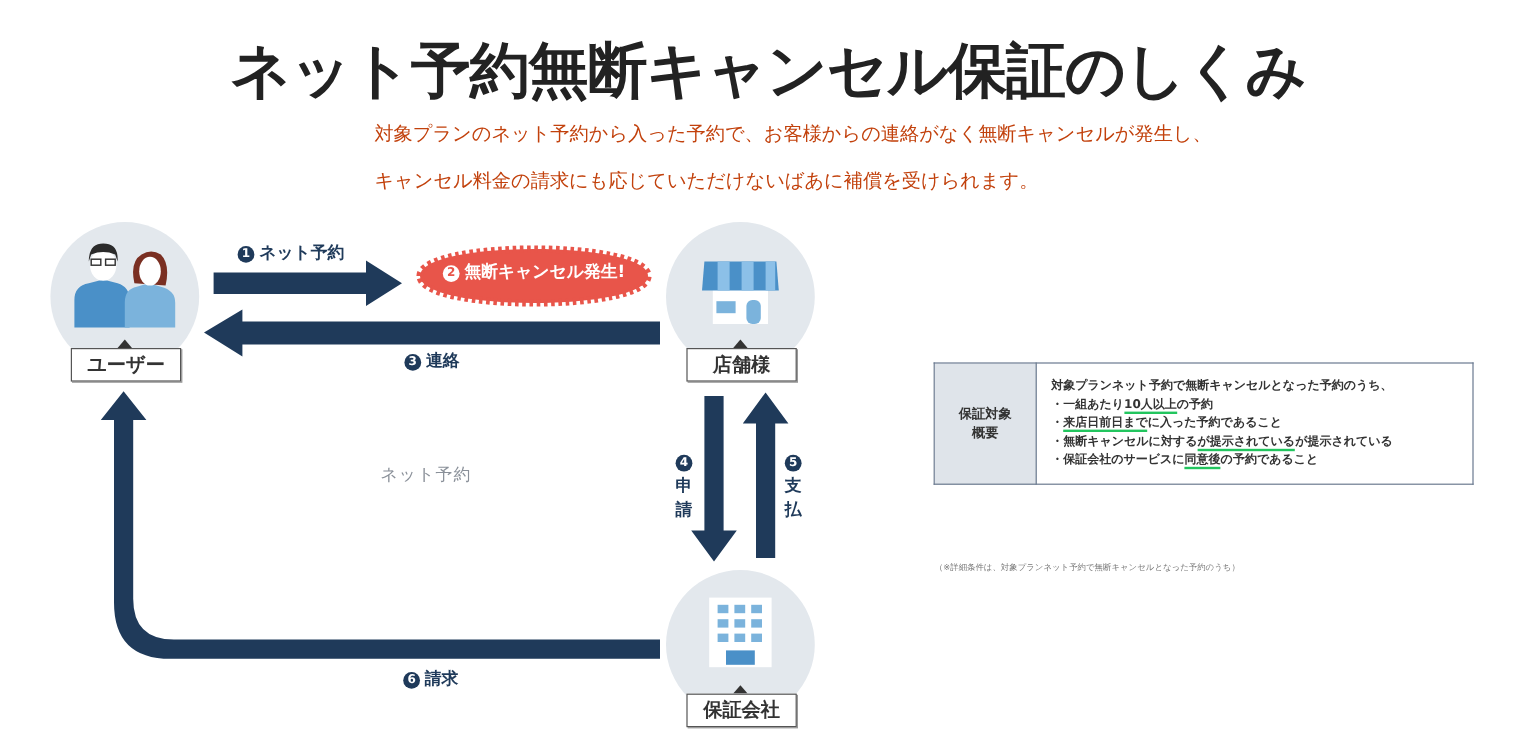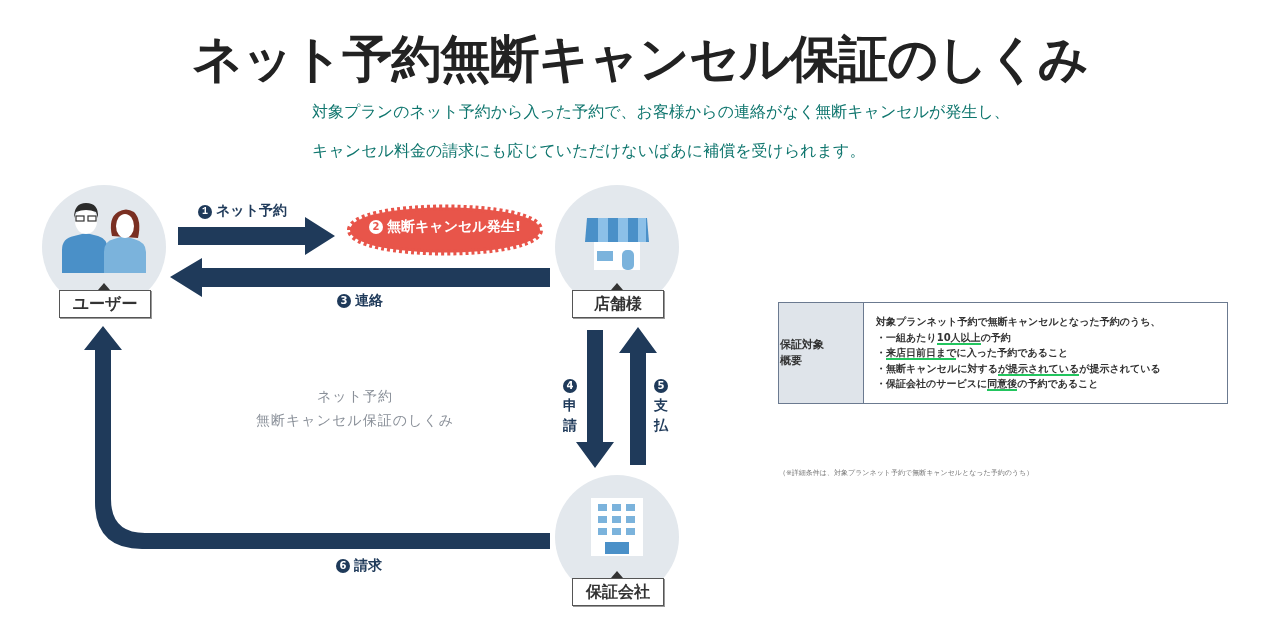--- a/index.html
+++ b/index.html
@@ -5,21 +5,21 @@
   html, body { margin:0; padding:0; }
   body {
     width:1280px; height:630px; background:#ffffff; position:relative; overflow:hidden;
     font-family:"DejaVu Sans", "Liberation Sans", sans-serif; color:#222;
   }
   .title {
     position:absolute; left:0; top:26px; width:1280px; text-align:center;
     font-size:50px; font-weight:bold; color:#222; letter-spacing:-1px;
   }
   .lead {
-    position:absolute; left:312px; font-size:16px; color:#0f766e; white-space:nowrap;
+    position:absolute; left:312px; font-size:16px; color:#c2410c; white-space:nowrap;
   }
   .lead.l1 { top:102px; }
   .lead.l2 { top:141px; }
   svg.diagram { position:absolute; left:0; top:0; }
   .step-label {
     position:absolute; font-size:14px; font-weight:bold; color:#1f3a5a; white-space:nowrap;
   }
   .num {
     display:inline-block; width:14px; height:14px; border-radius:50%;
     background:#1f3a5a; color:#fff; font-size:10px; line-height:14px; text-align:center;
@@ -43,21 +43,21 @@
   .center-caption {
     position:absolute; left:240px; top:384px; width:230px; text-align:center;
     font-size:14px; color:#8a9099; line-height:24px; letter-spacing:1px;
   }
   table.cond {
     position:absolute; left:778px; top:302px; width:450px; border-collapse:collapse;
     font-size:10px; color:#333;
   }
   table.cond td { border:1.5px solid #6b7a90; }
   table.cond td.h {
-    width:82px; background:#dfe4ea; text-align:left; font-weight:bold; font-size:11px;
+    width:82px; background:#dfe4ea; text-align:center; font-weight:bold; font-size:11px;
     color:#333; line-height:16px;
   }
   table.cond td.b { padding:8px 12px; line-height:15.5px; font-weight:bold; color:#333; }
   .hl { border-bottom:2px solid #22c55e; }
   .foot {
     position:absolute; left:779px; top:468px; font-size:7px; color:#777; white-space:nowrap;
   }
 </style>
 </head>
 <body>
@@ -119,21 +119,21 @@
 
   <polygon points="587,330 603,330 603,442 614,442 595,468 576,442 587,442" fill="#1f3a5a"></polygon>
 
   <polygon points="630,465 646,465 646,353 657,353 638,327 619,353 630,353" fill="#1f3a5a"></polygon>
 
   <path d="M550 533 L145 533 Q111 533 111 499 L111 350 L122 350 L103 326 L84 350 L95 350 L95 502 Q95 549 142 549 L550 549 Z" fill="#1f3a5a"></path>
 
   <path d="M350 230 C350 200 540 200 540 230 C540 260 350 260 350 230 Z" fill="#e8554a" stroke="#e8554a" stroke-width="6" stroke-dasharray="3 3"></path>
 </svg>
 
-<div class="step-label" style="left:198px; top:202px;font-family:Liberation Mono, monospace;">
+<div class="step-label" style="left:198px; top:202px;">
   <span class="num">1</span><span>ネット予約</span>
 </div>
 <div class="burst-text">
   <span class="num">2</span><span>無断キャンセル発生!</span>
 </div>
 <div class="step-label" style="left:337px; top:292px;">
   <span class="num">3</span><span>連絡</span>
 </div>
 <div class="vlabel" style="left:561px; top:375px;">
   <span class="num">4</span><br>
@@ -148,21 +148,20 @@
 <div class="step-label" style="left:336px; top:557px;">
   <span class="num">6</span><span>請求</span>
 </div>
 
 <div class="node-label" style="left:59px; top:290px;">ユーザー</div>
 <div class="node-label" style="left:572px; top:290px;">店舗様</div>
 <div class="node-label" style="left:572px; top:578px;">保証会社</div>
 
 <div class="center-caption">
   <div>ネット予約</div>
-  <div>無断キャンセル保証のしくみ</div>
 </div>
 
 <table class="cond">
   <tbody>
       <tr style="height:101px;">
     <td class="h">
       <div>保証対象</div>
       <div>概要</div>
     </td>
     <td class="b">

